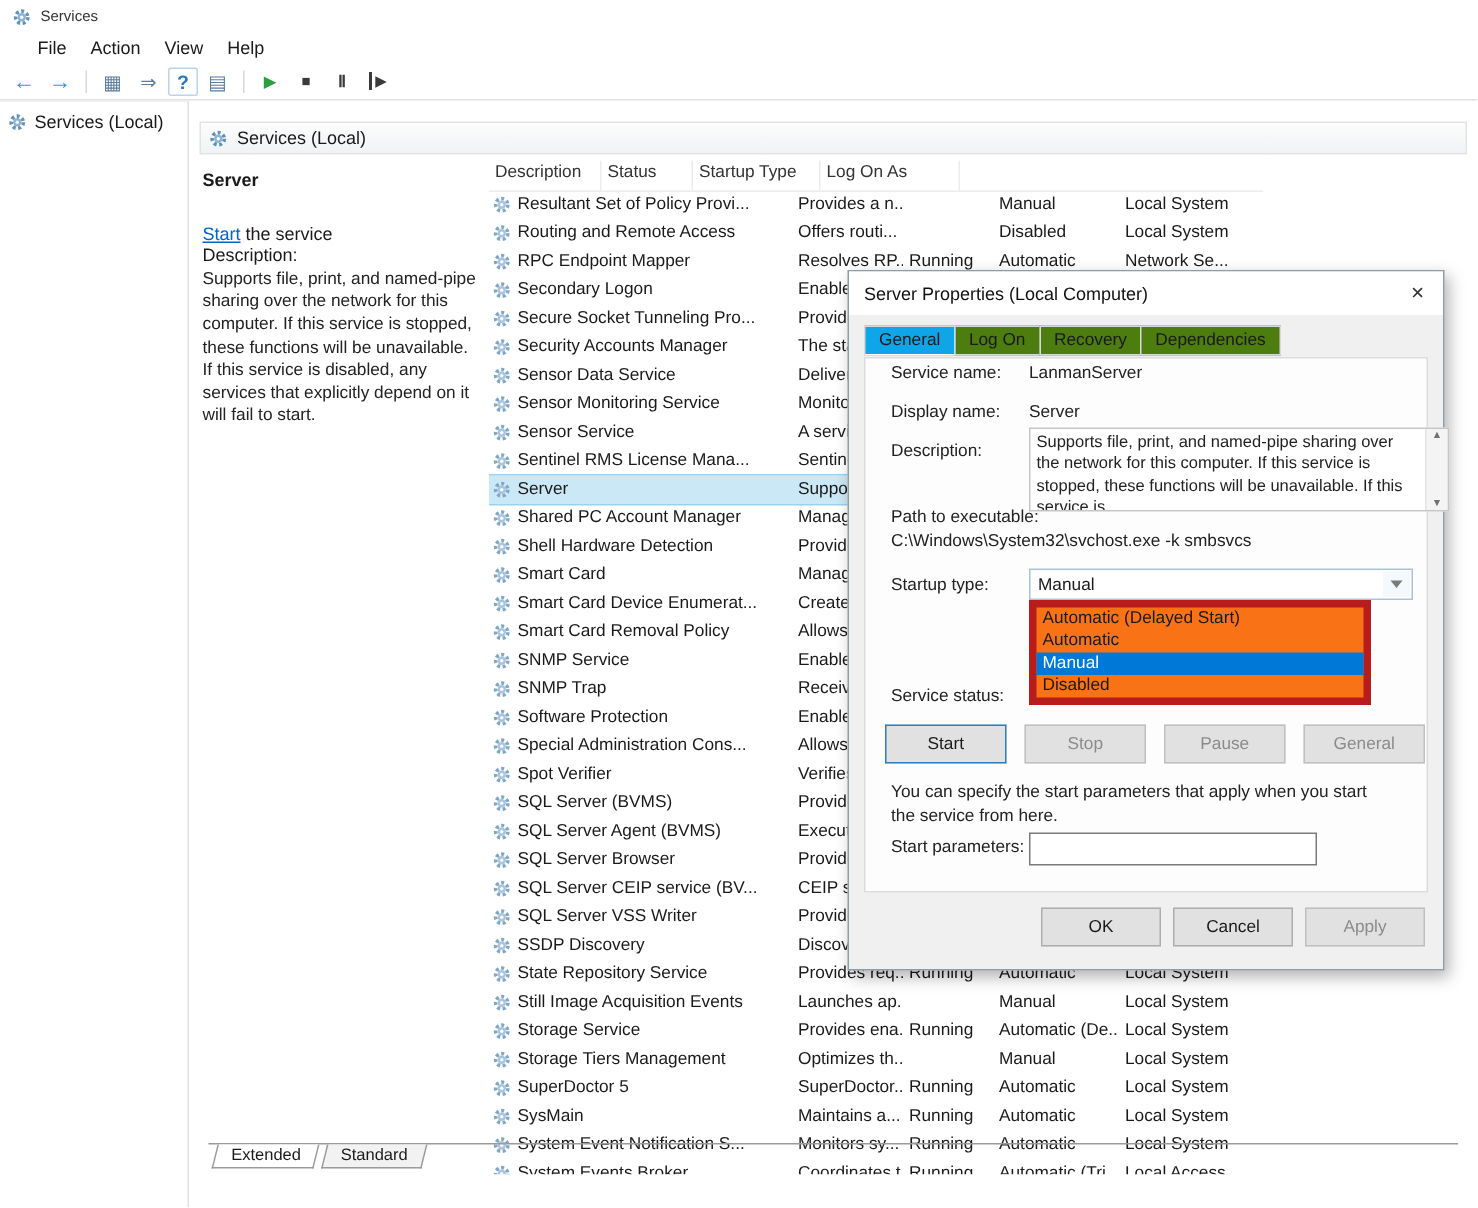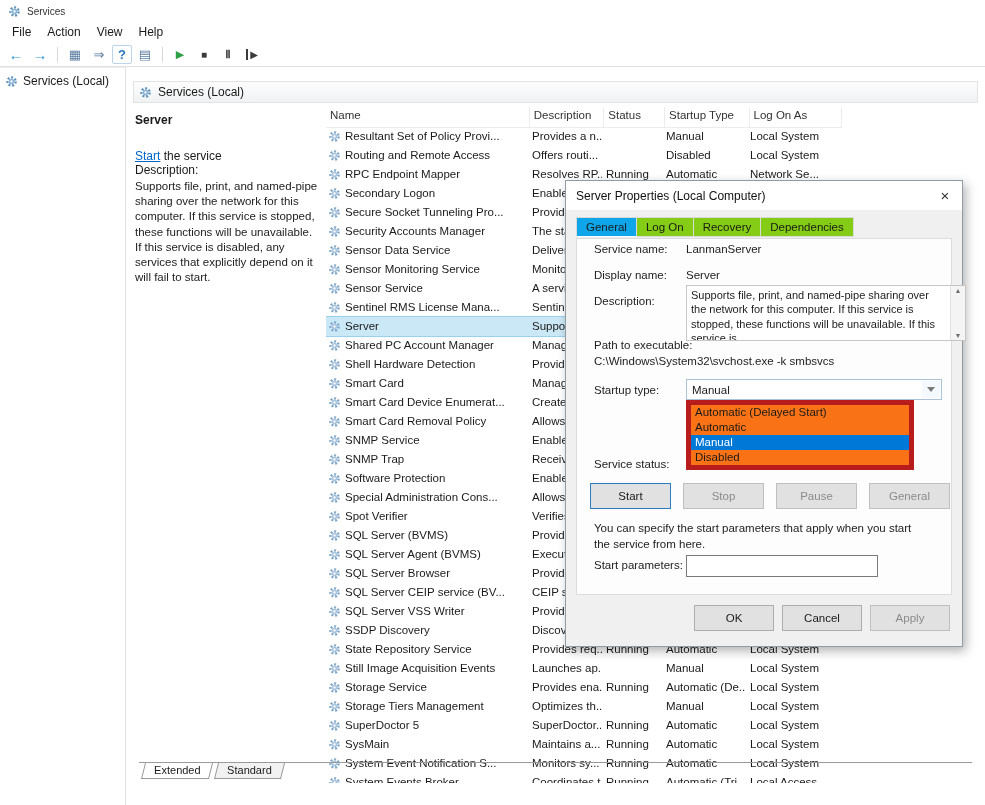--- a/index.html
+++ b/index.html
@@ -1,20 +1,20 @@
 <!DOCTYPE html>
 <html><head>
 <meta charset="utf-8">
 <style>
   html,body{margin:0;padding:0}
   body{width:985px;height:805px;position:relative;overflow:hidden;background:#fff;
        font-family:"Liberation Sans",sans-serif;font-size:12px;color:#1a1a1a}
   .titlebar{position:absolute;top:0;left:0;right:0;height:22px;display:flex;align-items:center;gap:6px;padding-left:8px}
   .title-text{font-size:10px;color:#333}
-  .menubar{position:absolute;top:22px;left:0;right:0;height:20px;display:flex;align-items:center;padding-left:4px}
+  .menubar{position:absolute;top:22px;left:0;right:0;height:20px;display:flex;align-items:center;padding-left:17px}
   .menubar span{padding:2px 8px;cursor:default}
   .toolbar{position:absolute;top:42px;left:0;right:0;height:24px;border-bottom:1px solid #e0e0e0;display:flex;align-items:center;padding-left:5px;gap:2px}
   .tool{width:22px;height:20px;display:flex;align-items:center;justify-content:center;font-size:13px;cursor:default}
   .t-nav{color:#2b99d6;font-weight:bold;font-size:15px}
   .t-std{color:#5a7da0;font-size:13px}
   .t-help{color:#2b77c0;font-weight:bold;border:1px solid #bcd4ea;border-radius:2px;width:18px;height:17px}
   .t-play{color:#2e9e44;font-size:11px}
   .t-dark{color:#3a3a3a;font-size:10px}
   .t-pause{color:#3a3a3a;font-weight:bold;font-size:11px}
   .t-restart{color:#3a3a3a;font-size:10px}
@@ -55,21 +55,21 @@
         margin-right:5px;height:15px;line-height:15px;cursor:pointer}
   .vtab>span{display:inline-block;transform:skewX(14deg)}
   .vtab.active{background:#fff}
 
   .dialog{position:absolute;left:565px;top:180px;width:396px;height:465px;background:#f0f0f0;
           border:1px solid #8f9ba5;box-shadow:3px 4px 10px rgba(0,0,0,.3);z-index:10;font-size:11.5px}
   .dlg-title{height:29px;background:#fff;display:flex;align-items:center;padding-left:10px;font-size:12px;color:#111}
   .dlg-close{position:absolute;right:0;top:0;width:34px;height:29px;display:flex;align-items:center;justify-content:center;
              font-size:15px;color:#333;cursor:pointer}
   .dlg-tabs{position:absolute;left:10px;top:36px;display:flex}
-  .dtab{padding:3px 9px;border:1px solid #d9d9d9;background:#84cc16;margin-right:-1px;cursor:pointer}
+  .dtab{padding:3px 9px;border:1px solid #d9d9d9;background:#4d7c0f;margin-right:-1px;cursor:pointer}
   .dtab.active{background:#0ea5e9;border-bottom-color:#fdfdfd;position:relative;z-index:2}
   .dlg-page{position:absolute;left:10px;right:10px;top:57px;height:355px;border:1px solid #dcdcdc;background:#fdfdfd}
   .f-label{position:absolute;left:28px;color:#222}
   .f-value{position:absolute;left:120px;color:#222}
   .descbox{position:absolute;left:120px;top:104px;width:256px;height:50px;background:#fff;border:1px solid #c6c6c6;
            font-size:11px;line-height:1.3;padding:2px 18px 2px 4px;overflow:hidden;color:#222}
   .mini-sb{position:absolute;right:0;top:0;bottom:0;width:14px;background:#f4f4f4;border-left:1px solid #e2e2e2;
            display:flex;flex-direction:column;justify-content:space-between;align-items:center;font-size:7px;color:#707070}
   .combo{position:absolute;left:120px;top:198px;width:256px;height:21px;background:#fff;border:1px solid #a9c2d8;
          display:flex;align-items:center;padding-left:5px;box-sizing:border-box;cursor:pointer}
@@ -158,24 +158,20 @@
       <div class="panel-title">Server</div>
       <div class="panel-action">
         <span class="link">Start</span><span> the service</span>
       </div>
       <div class="panel-desc-label">Description:</div>
       <div class="panel-desc">Supports file, print, and named-pipe sharing over the network for this computer. If this service is stopped, these functions will be unavailable. If this service is disabled, any services that explicitly depend on it will fail to start.</div>
     </div>
 
     <div class="table">
       <div class="thead">
-        <div class="hcell c0">
-          <span>Name</span>
-          <span class="sortmark">ˆ</span>
-        </div>
         <div class="hcell c1">Description</div>
         <div class="hcell c2">Status</div>
         <div class="hcell c3">Startup Type</div>
         <div class="hcell c4">Log On As</div>
       </div>
       <div class="tbody">
           <div class="trow">
             <div class="cell cn c0">
               <span class="svc-ic"><svg width="13" height="13" viewBox="0 0 16 16">
                   <circle cx="8" cy="8" r="5" fill="none" stroke="#7fa7c9" stroke-width="3" stroke-dasharray="2.4 2.1"></circle>

